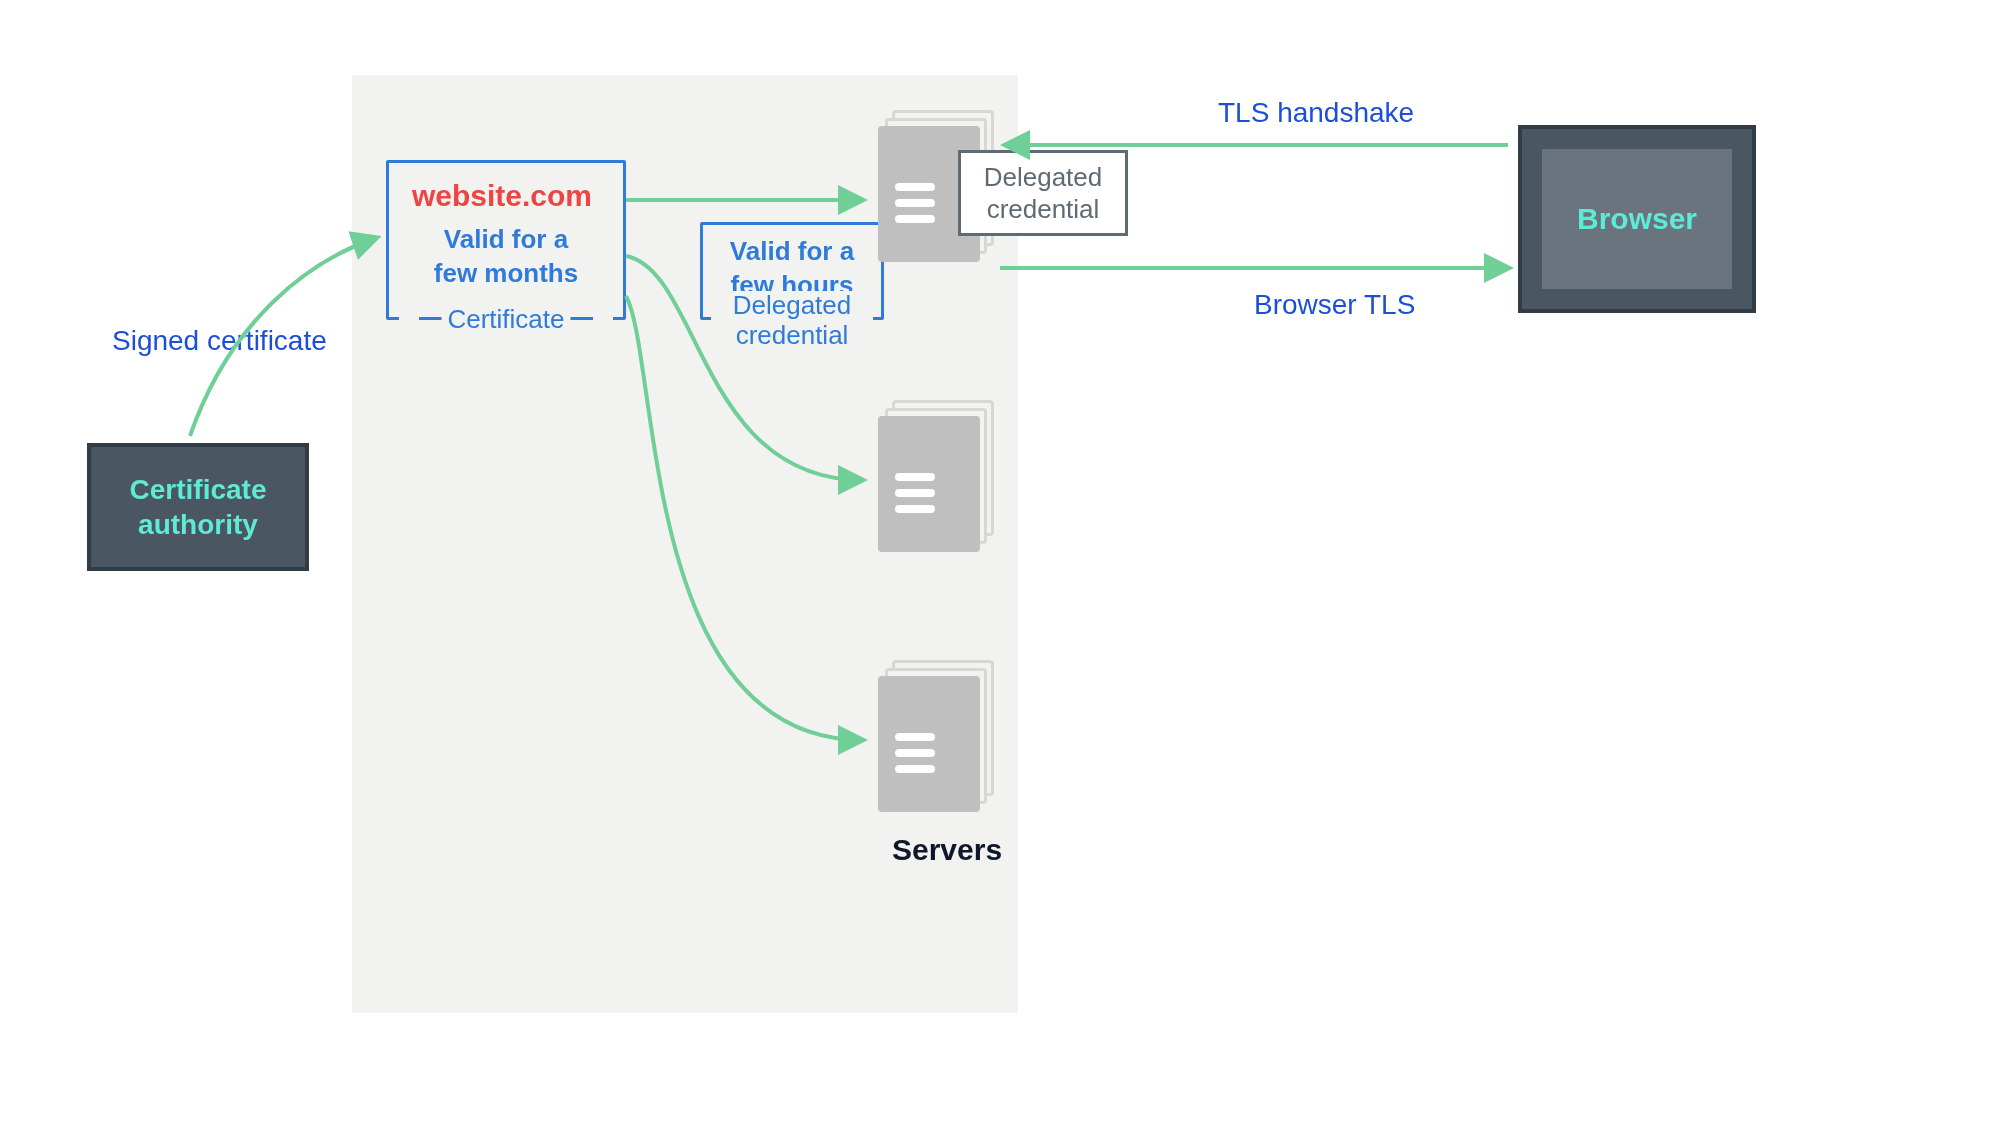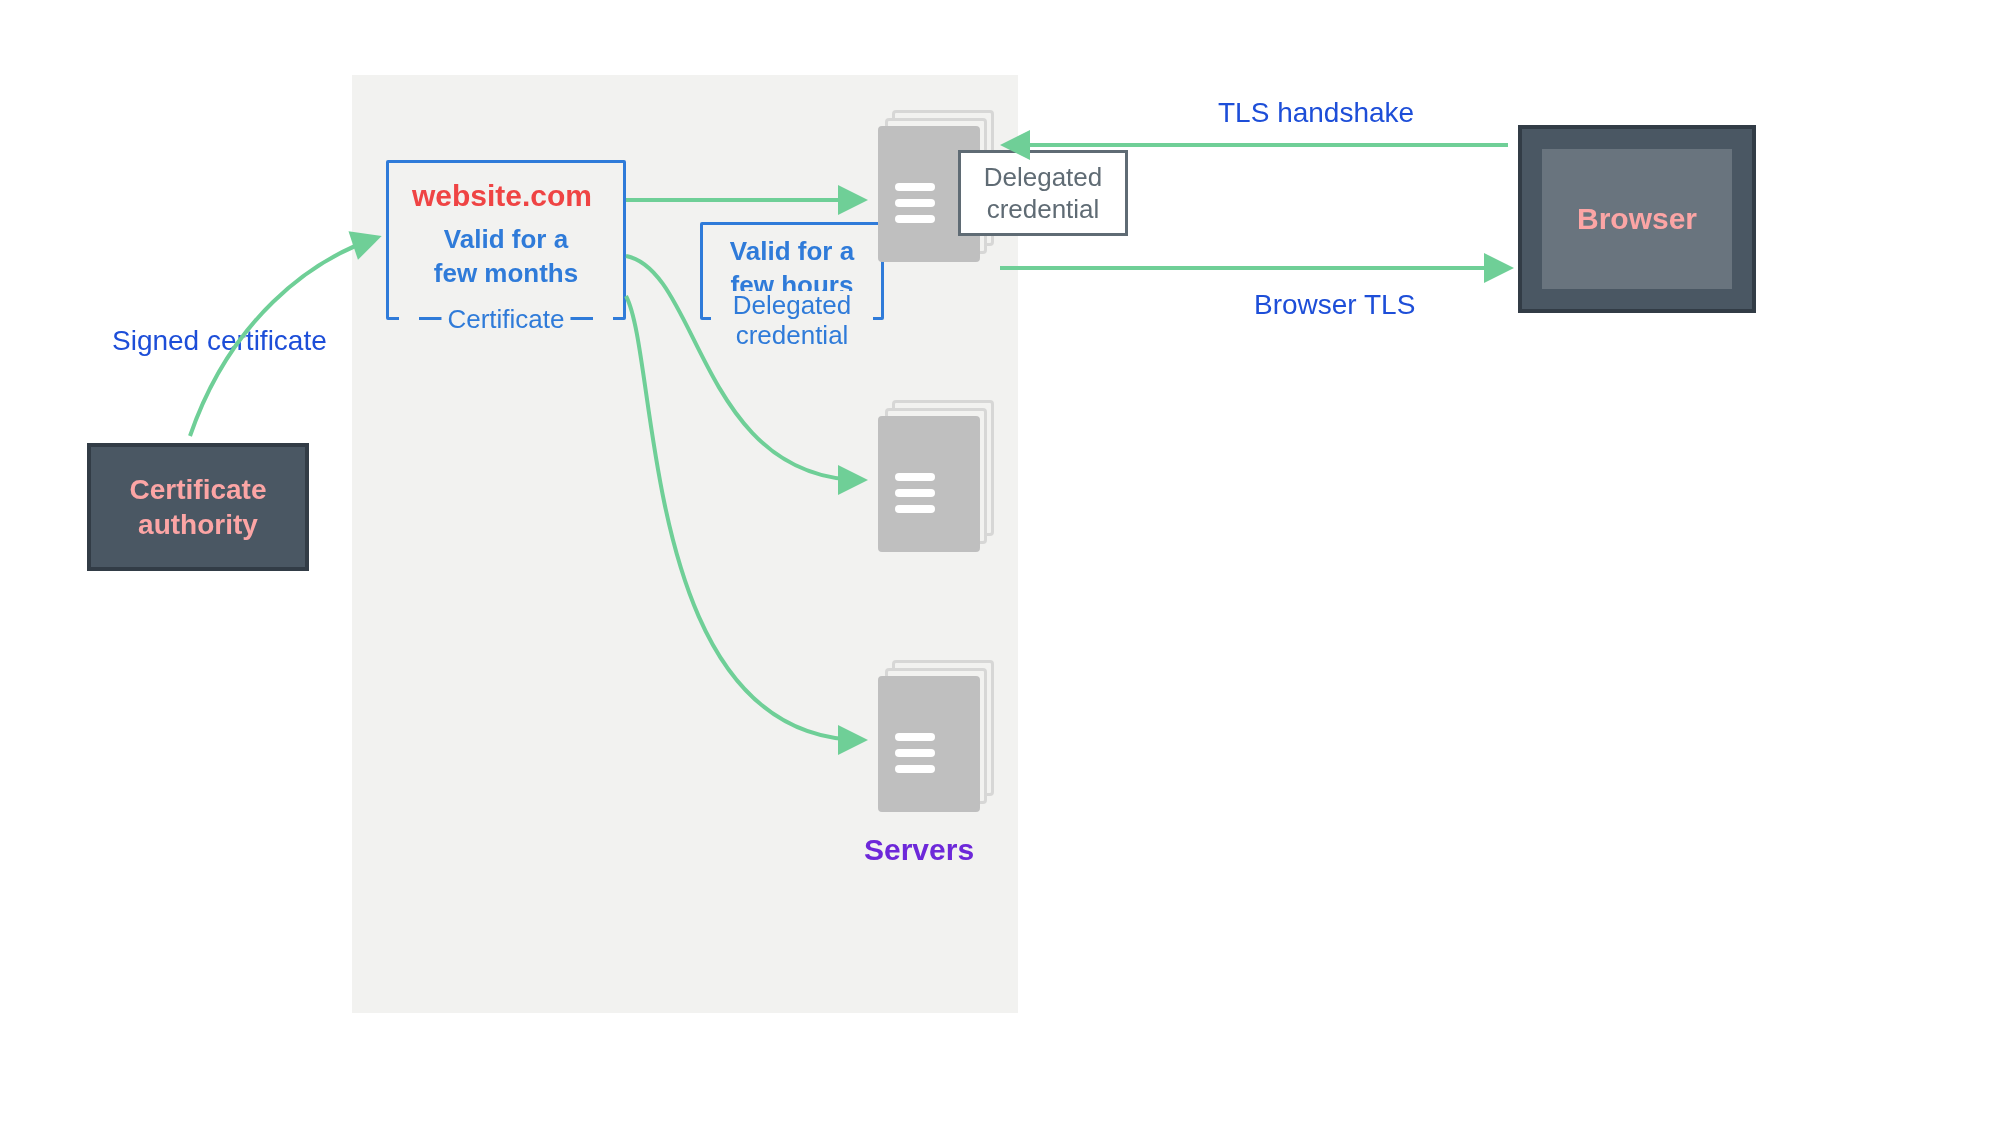--- a/index.html
+++ b/index.html
@@ -1,19 +1,19 @@
 <!DOCTYPE html>
 <html><head>
 <meta charset="utf-8">
 <style>
   html,body{margin:0;padding:0;width:2000px;height:1125px;background:#fff;font-family:"Helvetica Neue",Helvetica,Arial,sans-serif;-webkit-font-smoothing:antialiased;}
   .stage{position:relative;width:2000px;height:1125px;}
   .panel{position:absolute;left:352px;top:75px;width:666px;height:938px;background:#f2f2f0;}
   
-  .darkbox{position:absolute;background:#4a5763;color:#fca5a5;border:4px solid #323c46;display:flex;align-items:center;justify-content:center;text-align:center;font-weight:700;line-height:1.25;}
+  .darkbox{position:absolute;background:#4a5763;color:#5eead4;border:4px solid #323c46;display:flex;align-items:center;justify-content:center;text-align:center;font-weight:700;line-height:1.25;}
   .ca{left:87px;top:443px;width:214px;height:120px;font-size:28px;}
   .browser{left:1518px;top:125px;width:230px;height:180px;font-size:30px;}
   .browser .screen{position:absolute;inset:20px;background:#69747e;}
   .browser .lbl{position:relative;z-index:2;}
   
   .bluebox{position:absolute;border:3px solid #2f7bd9;background:transparent;color:#2f7bd9;border-radius:2px;}
   .bluebox .gap{position:absolute;background:#f2f2f0;}
   .bluebox .tag{position:absolute;color:#2f7bd9;font-size:26px;background:#f2f2f0;padding:0 6px;white-space:nowrap;text-align:center;}
   .cert{left:386px;top:160px;width:234px;height:154px;}
   .cert .title{position:absolute;left:0;right:8px;top:16px;text-align:center;font-size:30px;font-weight:700;color:#ef4444;}
@@ -89,21 +89,21 @@
       </div>
   </div>
 
   <div class="delegbox" style="left:958px;top:150px;width:164px;height:80px;">
     <span>Delegated<br>credential</span>
   </div>
 
   <div class="label" style="left:112px;top:323px;">Signed certificate</div>
   <div class="label" style="left:1218px;top:95px;">TLS handshake</div>
   <div class="label" style="left:1254px;top:287px;">Browser TLS</div>
-  <div class="label" style="left:864px;top:830px;font-weight:600;font-size:30px;color:#6d28d9;">Servers</div>
+  <div class="label" style="left:892px;top:830px;font-weight:600;font-size:30px;color:#0f172a;">Servers</div>
 
   <svg class="arrows" viewBox="0 0 2000 1125">
     <defs>
       <marker id="ah" viewBox="0 0 12 12" refX="9" refY="6" markerWidth="9" markerHeight="9" orient="auto-start-reverse">
         <path d="M1 1 L11 6 L1 11 Z" fill="#6fcf97"></path>
       </marker>
     </defs>
 
     <path d="M190 436 C 230 320, 310 260, 376 238" fill="none" stroke="#6fcf97" stroke-width="4" marker-end="url(#ah)"></path>
 

